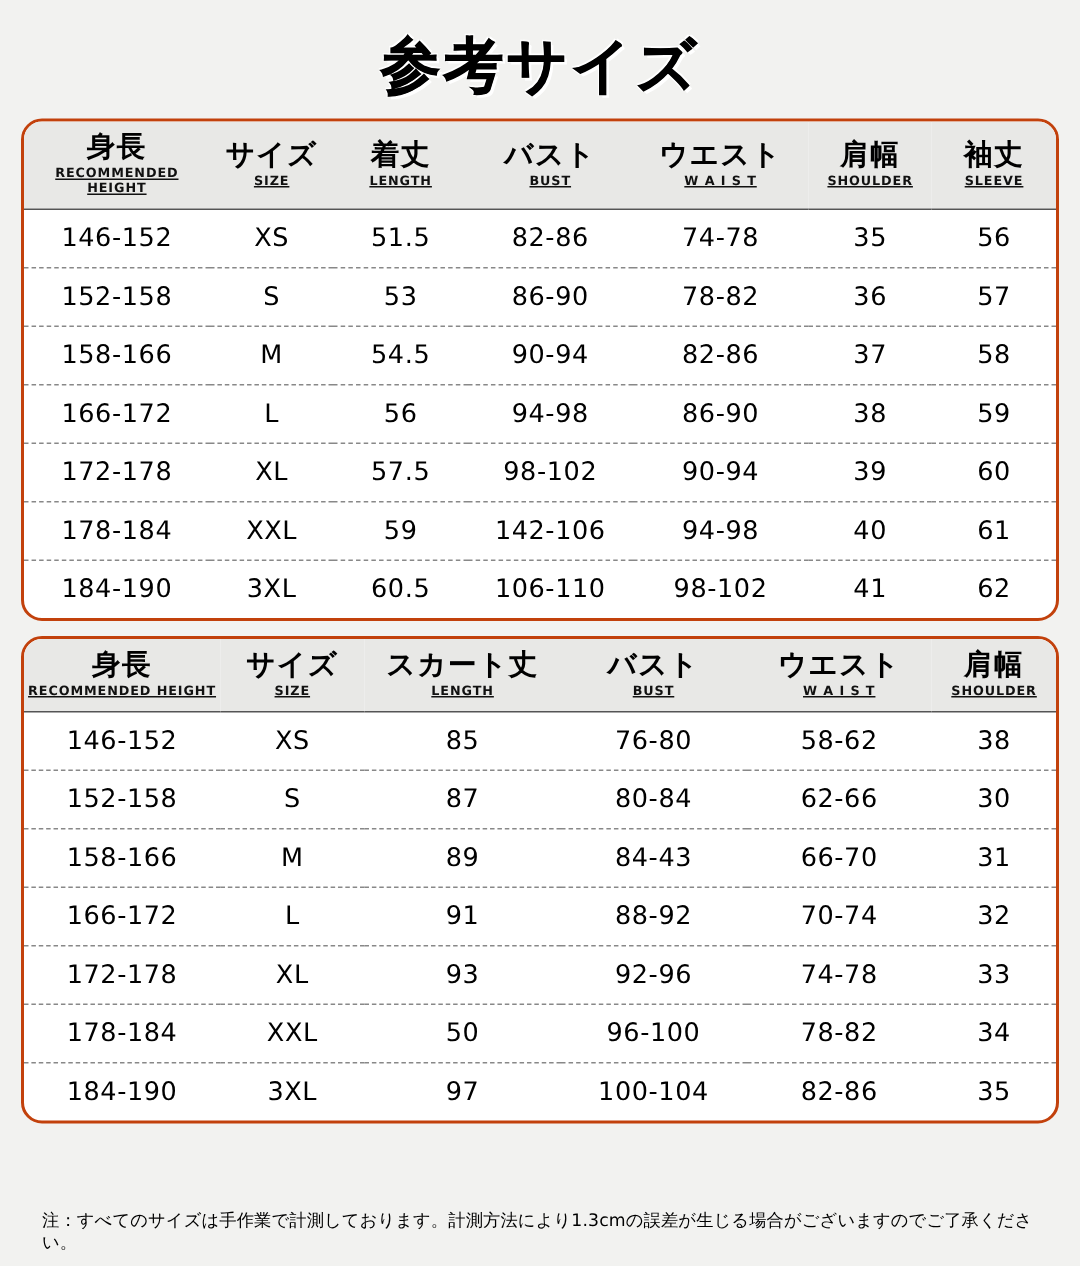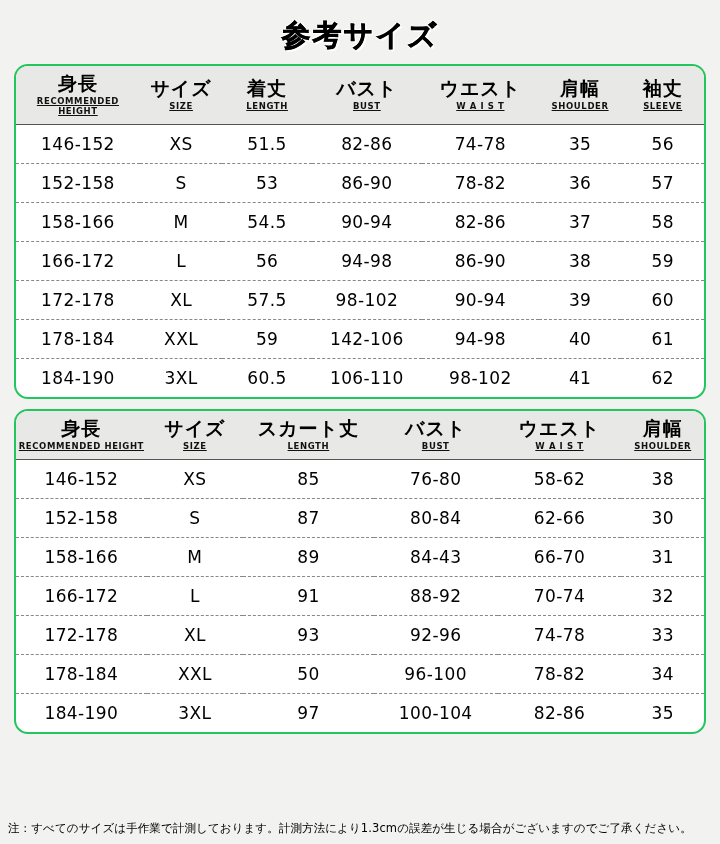--- a/index.html
+++ b/index.html
@@ -18,21 +18,21 @@
   .page {
     width: 720px;
     height: 844px;
     box-sizing: border-box;
     padding: 10px 14px 0 14px;
     position: relative;
   }
   
   .main-title {
     text-align: center;
-    font-size: 29px;
+    font-size: 40px;
     font-weight: bold;
     letter-spacing: 2px;
     margin: 6px 0 8px 0;
     color: #000;
     -webkit-text-stroke: 0.6px #000;
     text-shadow:
       2px 2px 0 #ffffff,
       -1px -1px 0 #ffffff,
       1px -1px 0 #ffffff,
       -1px 1px 0 #ffffff;
@@ -51,21 +51,21 @@
     letter-spacing: 0.5px;
   }
   .product-weight {
     font-size: 11px;
     font-weight: bold;
     letter-spacing: 0.3px;
     padding-bottom: 3px;
   }
   
   .card {
-    border: 2px solid #22c55e;
+    border: 2px solid #c2410c;
     border-radius: 14px;
     background: #fff;
     overflow: hidden;
     margin-bottom: 10px;
   }
   table {
     width: 100%;
     border-collapse: collapse;
     table-layout: fixed;
   }
@@ -101,21 +101,21 @@
     border-bottom: 1px dashed #888;
     letter-spacing: 0.4px;
   }
   tbody tr:last-child td {
     border-bottom: none;
     margin-top: 17px;
   }
   
   .footnote {
     position: absolute;
-    left: 8px;
+    left: 28px;
     right: 14px;
     bottom: 8px;
     font-size: 11.5px;
     letter-spacing: 0.1px;
     color: #000;
   }
 </style>
 </head>
 <body>
 

